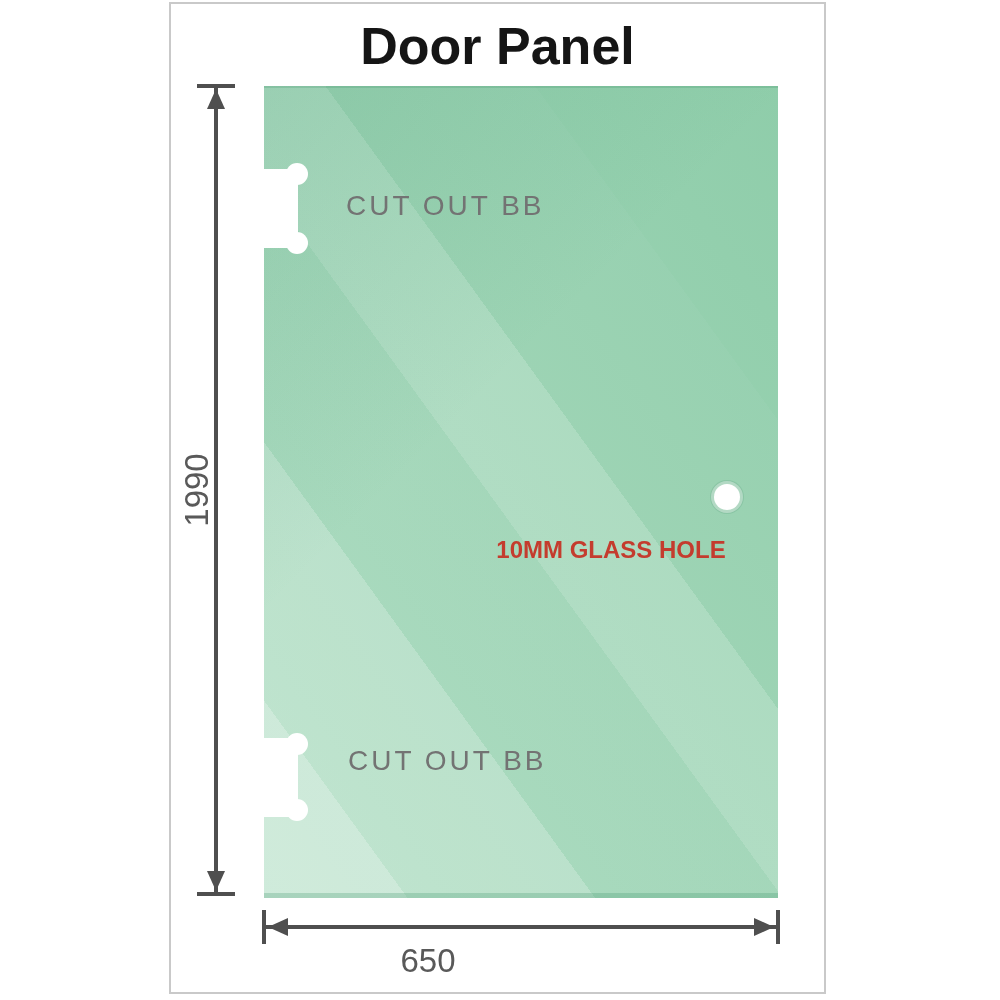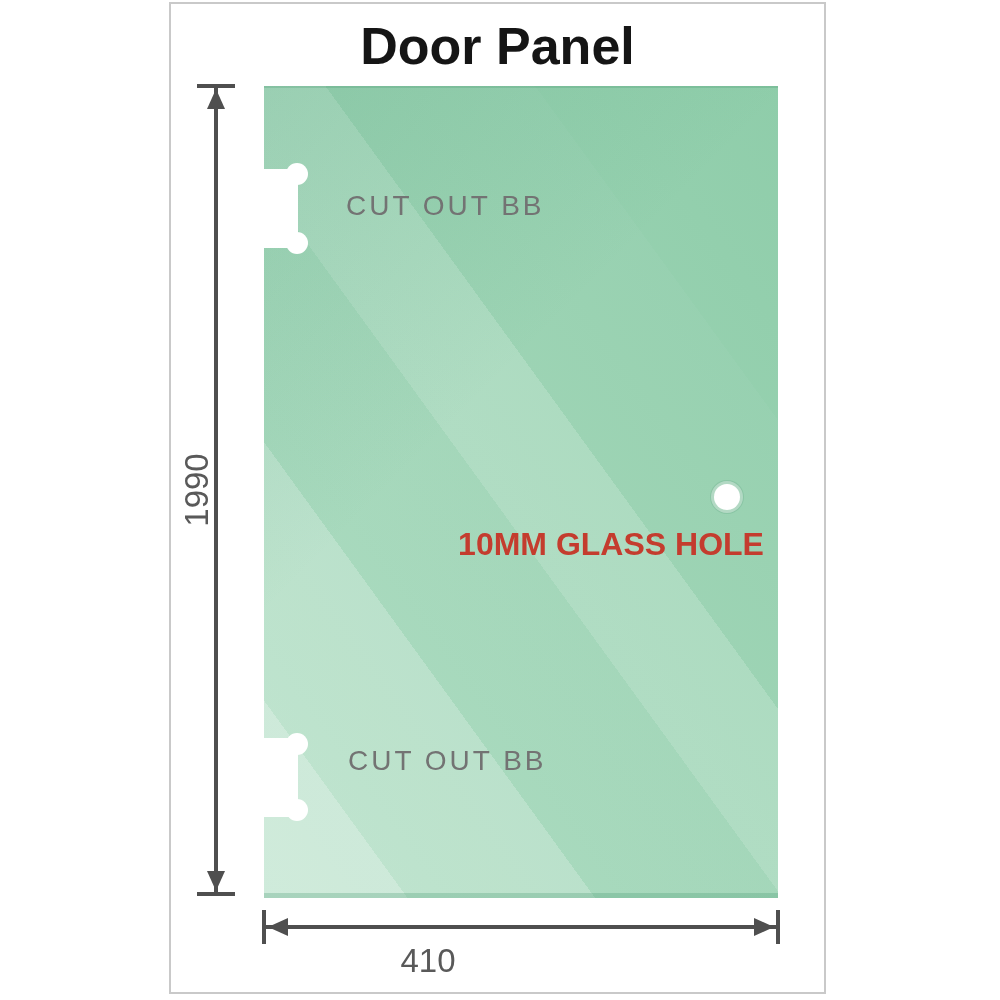--- a/index.html
+++ b/index.html
@@ -70,23 +70,23 @@
   .glass-hole {
     position: absolute;
     left: 450px; top: 398px;
     width: 26px; height: 26px;
     border-radius: 50%;
     background: var(--cutout-fill, #ffffff);
     box-shadow: 0 0 0 3px rgba(255,255,255,0.35), 0 0 0 4px rgba(110,175,140,0.35);
   }
   .hole-label {
     position: absolute;
-    left: 347px; top: 440px;
+    left: 347px; top: 450px;
     transform: translateX(-50%);
-    font-size: 32px;
+    font-size: 24px;
     font-weight: 700;
     color: var(--hole-text, #c43c2e);
     white-space: nowrap;
   }
   .dim-line-v {
     position: absolute;
     left: 214px; top: 88px;
     width: 4px; height: 804px;
     background: var(--dimension-line, #4f4f4f);
   }
@@ -181,16 +181,16 @@
     <div class="arrow arrow-down" style="left:207px; top:871px;"></div>
     <div class="dim-label dim-label-v">1990</div>
   </div>
 
   <div>
     <div class="dim-line-h"></div>
     <div class="dim-cap-v" style="left:262px; top:910px;"></div>
     <div class="dim-cap-v" style="left:776px; top:910px;"></div>
     <div class="arrow arrow-left" style="left:268px; top:918px;"></div>
     <div class="arrow arrow-right" style="left:754px; top:918px;"></div>
-    <div class="dim-label dim-label-h">410</div>
+    <div class="dim-label dim-label-h">650</div>
   </div>
 
 </div>
 
 </body></html>

